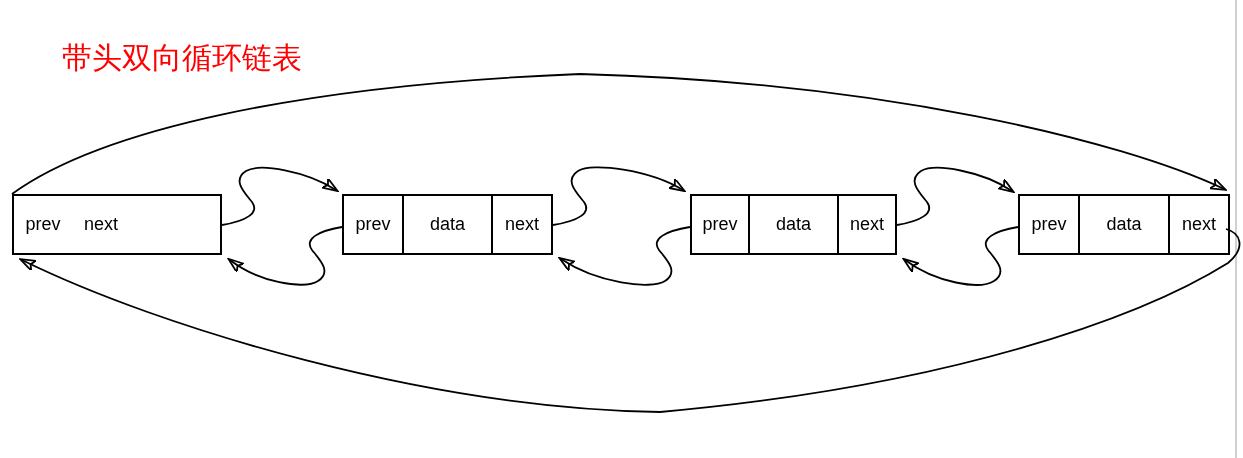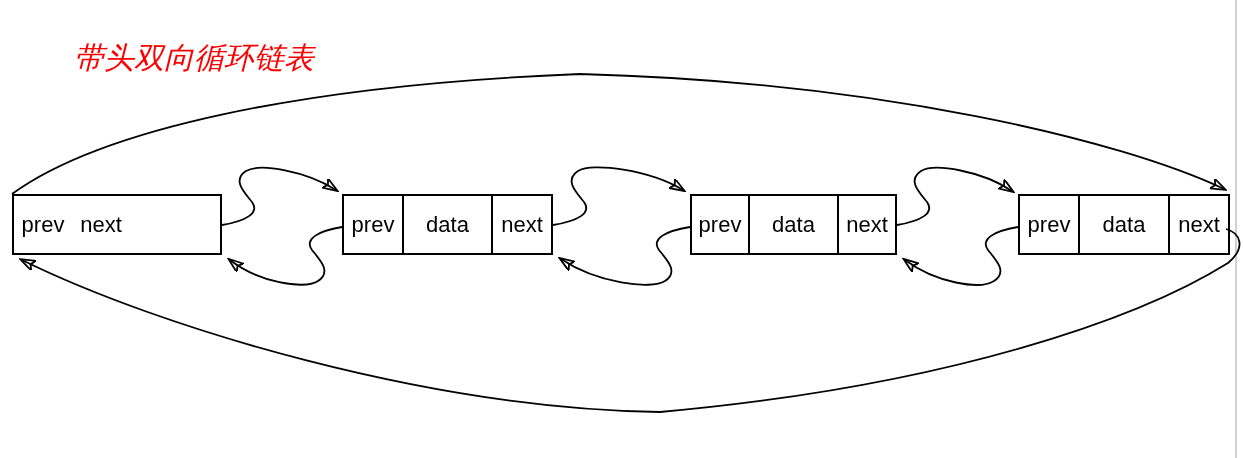--- a/index.html
+++ b/index.html
@@ -10,44 +10,43 @@
   .canvas {
     position: relative;
     width: 1243px;
     height: 458px;
     background: #ffffff;
     overflow: hidden;
     font-family: "Liberation Sans", sans-serif;
   }
   .title {
     position: absolute;
-    left: 74px;
+    left: 62px;
     top: 41px;
     font-size: 30px;
     line-height: 34px;
     color: #ff0000;
     white-space: nowrap;
     z-index: 1;
-    font-style: italic;
   }
   .node {
     position: absolute;
     top: 194px;
     height: 61px;
     box-sizing: border-box;
     border: 2px solid #000000;
     background: #ffffff;
     display: flex;
     z-index: 1;
   }
   .cell {
     display: flex;
     align-items: center;
     justify-content: center;
-    font-size: 22px;
+    font-size: 18px;
     color: #000000;
     box-sizing: border-box;
     overflow: hidden;
     white-space: nowrap;
   }
   .cell.side { flex: 0 0 58px; }
   .cell.mid  { flex: 1 1 auto; border-left: 2px solid #000000; border-right: 2px solid #000000; }
   .arrows {
     position: absolute;
     left: 0; top: 0;

